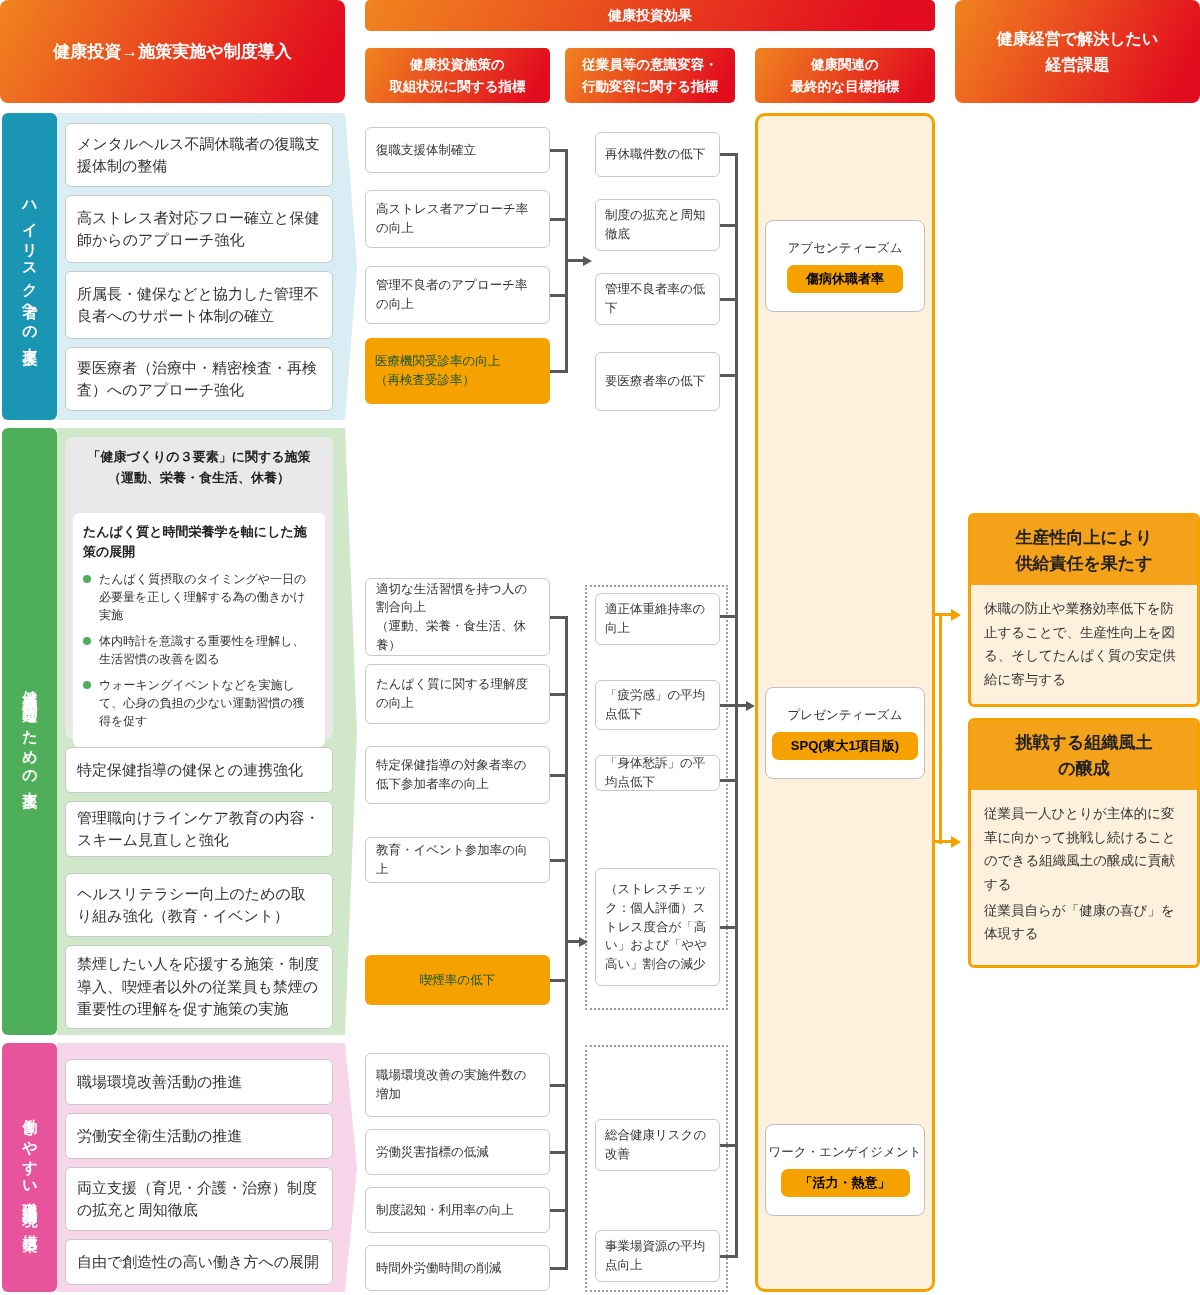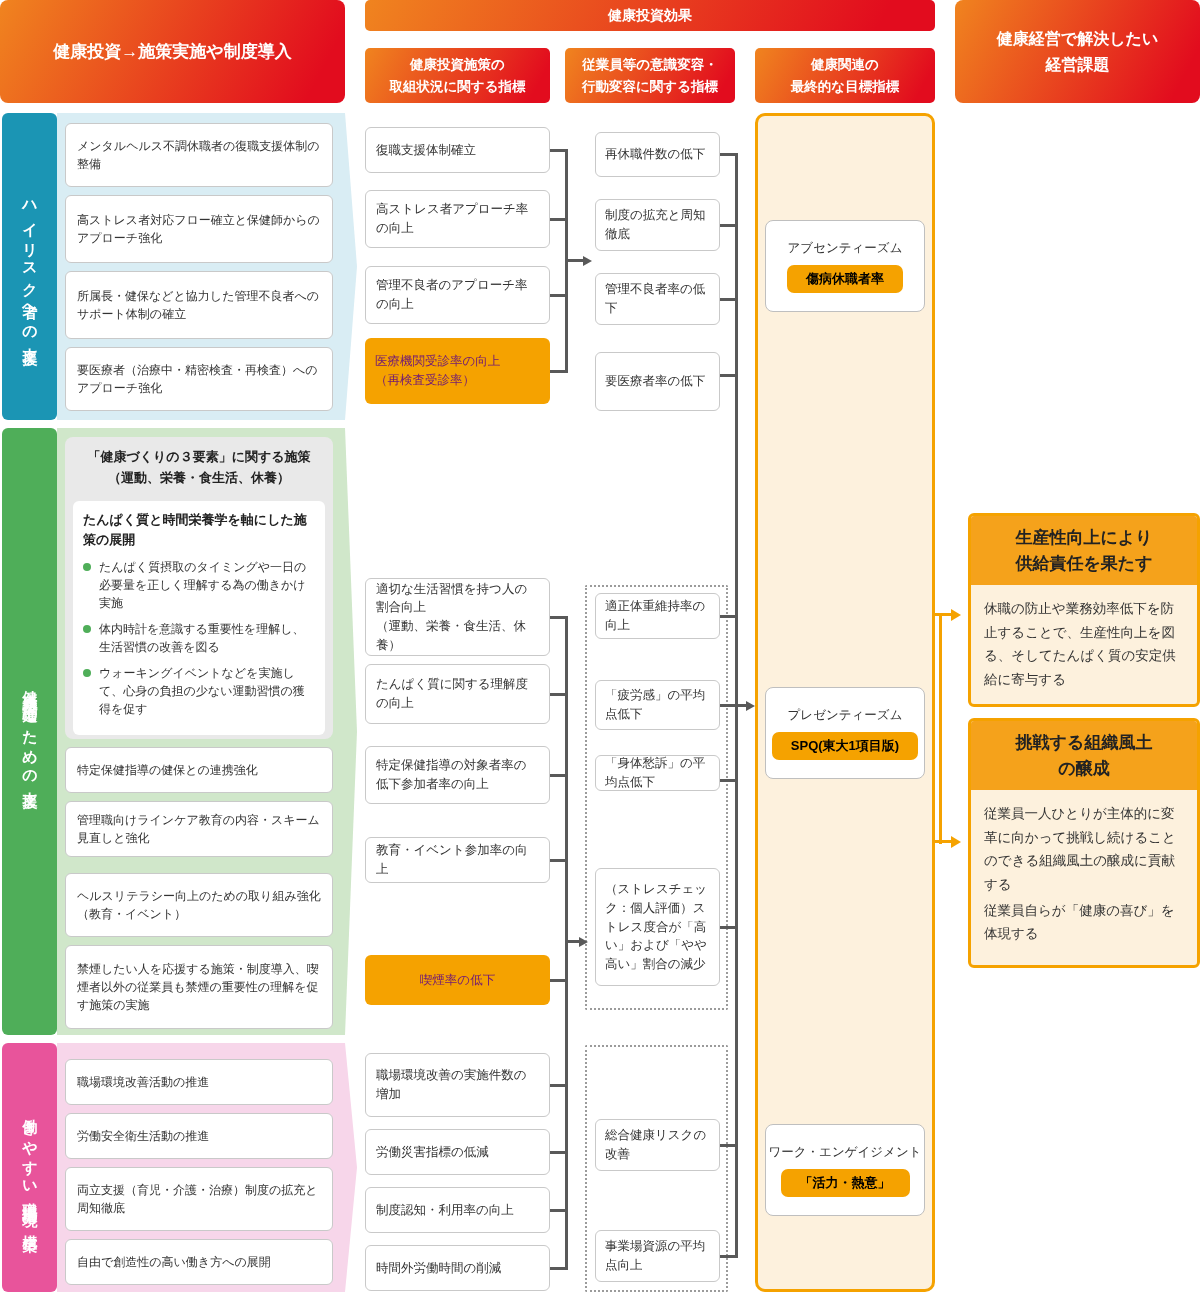--- a/index.html
+++ b/index.html
@@ -11,33 +11,33 @@
        color:#fff;font-weight:bold;background:linear-gradient(118deg,#f0841f 0%,#e20c1e 90%);
        border-radius:8px;white-space:pre-line;line-height:1.6}
 
   
   .gbar{position:absolute;left:2px;width:55px;border-radius:6px;display:flex;align-items:center;justify-content:center}
   .vlabel{writing-mode:vertical-rl;color:#fff;font-weight:bold;font-size:15px;letter-spacing:3px}
   .gcontainer{position:absolute;left:57px;width:300px;clip-path:polygon(0 0,96% 0,100% 50%,96% 100%,0 100%)}
 
   
   .box{position:absolute;background:#fff;border:1px solid #c9c9c9;border-radius:6px;
-       display:flex;align-items:center;font-size:12px;line-height:1.5;color:#333;
+       display:flex;align-items:center;font-size:15px;line-height:1.5;color:#333;
        padding:8px 11px;white-space:pre-line}
   .col1{left:65px;width:268px}
   .col2{left:365px;width:185px;font-size:12.5px;padding:8px 10px}
   .col3{left:595px;width:125px;font-size:12.5px;padding:8px 9px}
-  .obox{background:#f5a200;border:none;color:#701a75}
+  .obox{background:#f5a200;border:none;color:#14532d}
   .center{justify-content:center;text-align:center}
 
   
   .graybox{position:absolute;left:65px;width:268px;background:#e9e9e9;border-radius:8px;
            display:flex;flex-direction:column;padding:10px 8px 8px}
   .graybox .gtitle{font-size:13px;font-weight:bold;text-align:center;line-height:1.6;white-space:pre-line;color:#222}
-  .graybox .ginner{flex:1;margin-top:12px;background:#fff;border-radius:6px;padding:9px 10px}
+  .graybox .ginner{flex:1;margin-top:24px;background:#fff;border-radius:6px;padding:9px 10px}
   .graybox .gsub{font-size:13px;font-weight:bold;line-height:1.55;color:#222;margin-bottom:8px}
   .bullet{display:flex;gap:8px;margin-bottom:8px;font-size:12px;line-height:1.5}
   .bullet .dot{width:8px;height:8px;border-radius:50%;background:#4fae59;flex-shrink:0;margin-top:5px}
 
   
   .dotted{position:absolute;left:585px;width:143px;border:2px dotted #9b9b9b;border-radius:2px}
 
   
   .final-col{position:absolute;left:755px;top:113px;width:180px;height:1179px;
              background:#fdf1dd;border:3px solid #f5a200;border-radius:10px}
@@ -187,21 +187,21 @@
   <div class="box col2" style="top:1053px;height:64px">職場環境改善の実施件数の増加</div>
   <div class="box col2" style="top:1129px;height:46px">労働災害指標の低減</div>
   <div class="box col2" style="top:1187px;height:46px">制度認知・利用率の向上</div>
   <div class="box col2" style="top:1245px;height:46px">時間外労働時間の削減</div>
 
   <div class="box col3" style="top:132px;height:45px">再休職件数の低下</div>
   <div class="box col3" style="top:199px;height:52px">制度の拡充と周知徹底</div>
   <div class="box col3" style="top:273px;height:52px">管理不良者率の低下</div>
   <div class="box col3" style="top:352px;height:59px">要医療者率の低下</div>
 
-  <div class="box col3" style="top:593px;height:46px">適正体重維持率の向上</div>
+  <div class="box col3" style="top:593px;height:52px">適正体重維持率の向上</div>
   <div class="box col3" style="top:680px;height:50px">「疲労感」の平均点低下</div>
   <div class="box col3" style="top:755px;height:36px">「身体愁訴」の平均点低下</div>
   <div class="box col3" style="top:868px;height:118px">（ストレスチェック：個人評価）ストレス度合が「高い」および「やや高い」割合の減少</div>
 
   <div class="box col3" style="top:1119px;height:52px">総合健康リスクの改善</div>
   <div class="box col3" style="top:1230px;height:52px">事業場資源の平均点向上</div>
 
   <div class="final-col"></div>
 
   <div class="final-box" style="top:220px">

